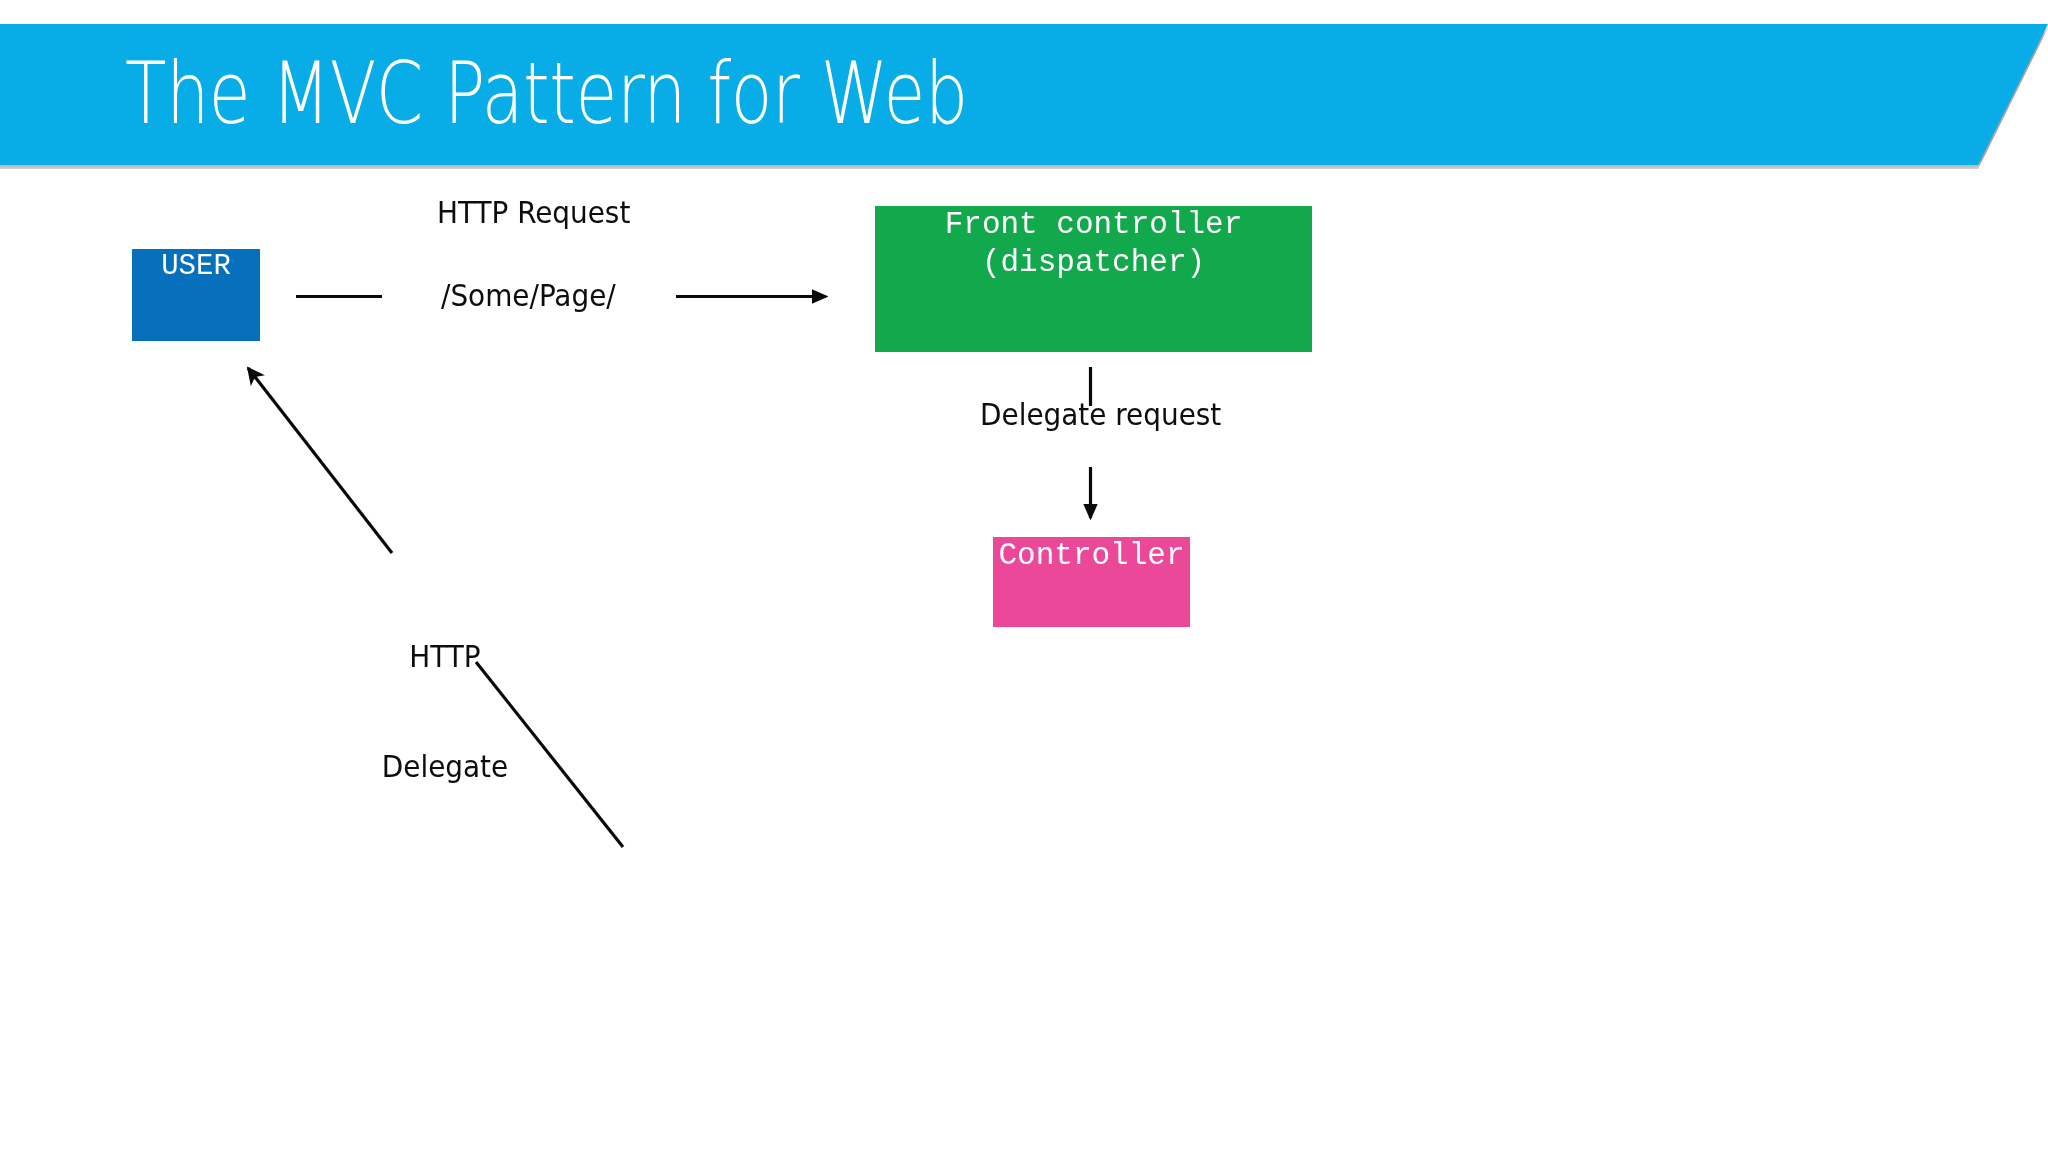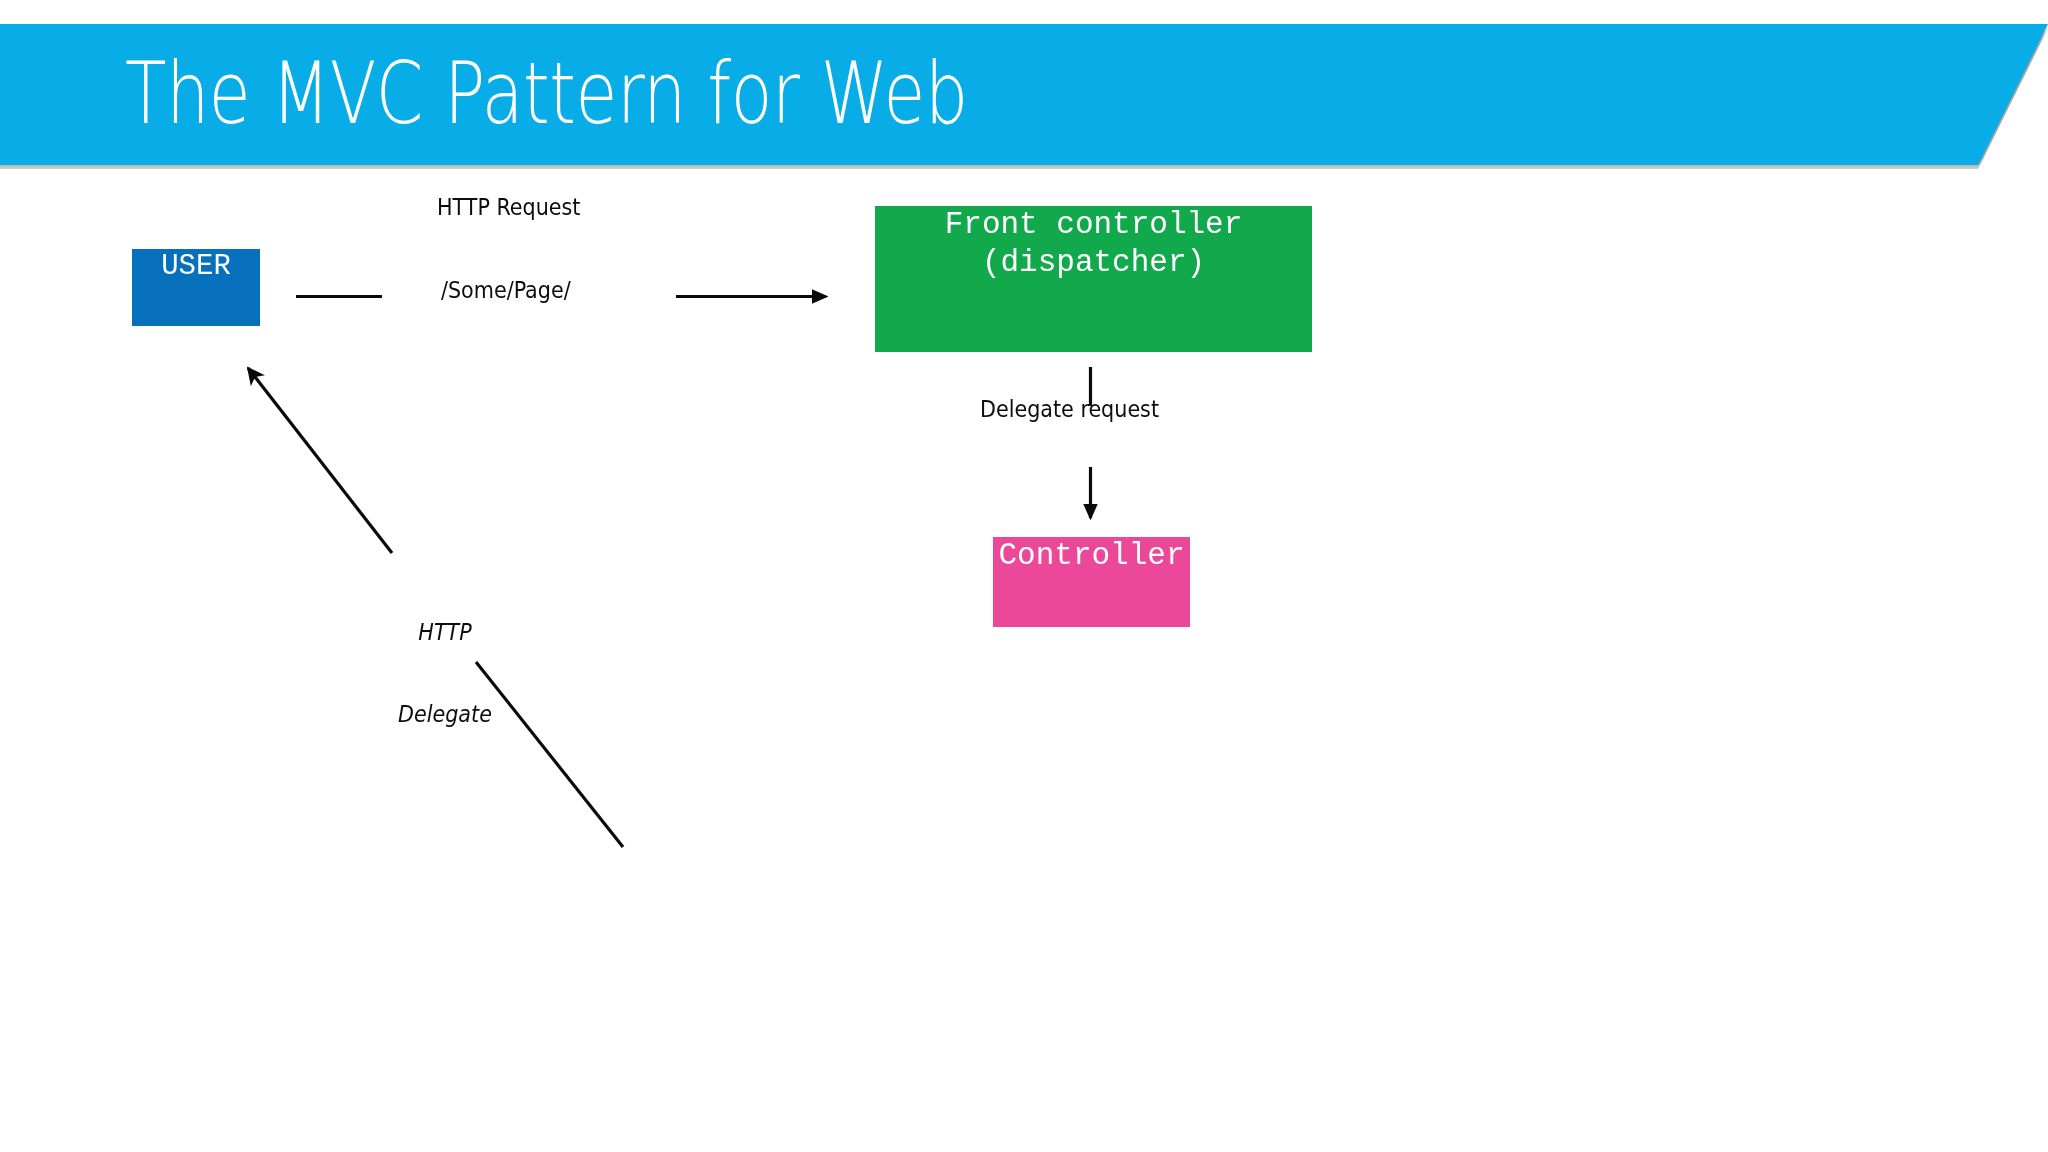--- a/index.html
+++ b/index.html
@@ -73,21 +73,21 @@
     color: #ffffff;
     font-family: Liberation Mono, monospace;
     font-weight: 400;
     font-stretch: condensed;
     line-height: 1.22;
   }
   #box-user {
     left: 132px;
     top: 249px;
     width: 128px;
-    height: 77px;
+    height: 92px;
     background: #0670BD;
     font-size: 29px;
   }
   #box-front-controller {
     left: 875px;
     top: 206px;
     width: 437px;
     height: 146px;
     background: #11A94B;
     font-size: 31px;
@@ -99,41 +99,40 @@
     height: 90px;
     background: #ec4899;
     font-size: 31px;
   }
 
   
   .diagram-label {
     position: absolute;
     color: #0d0d0d;
     font-family: "DejaVu Sans", sans-serif;
-    font-size: 23px;
+    font-size: 31px;
     font-weight: 400;
     font-stretch: condensed;
     line-height: 1.18;
     white-space: pre;
     text-align: center;
   }
   #label-http-request {
     left: 437px;
     top: 194px;
   }
   #label-some-page {
     left: 441px;
     top: 277px;
   }
   #label-http-response {
     left: 375px;
     top: 565px;
     text-align: center;
     width: 140px;
-    font-style: italic;
   }
   #label-delegate-request {
     left: 980px;
     top: 396px;
   }
 
   
   #connectors {
     position: absolute;
     left: 0;

